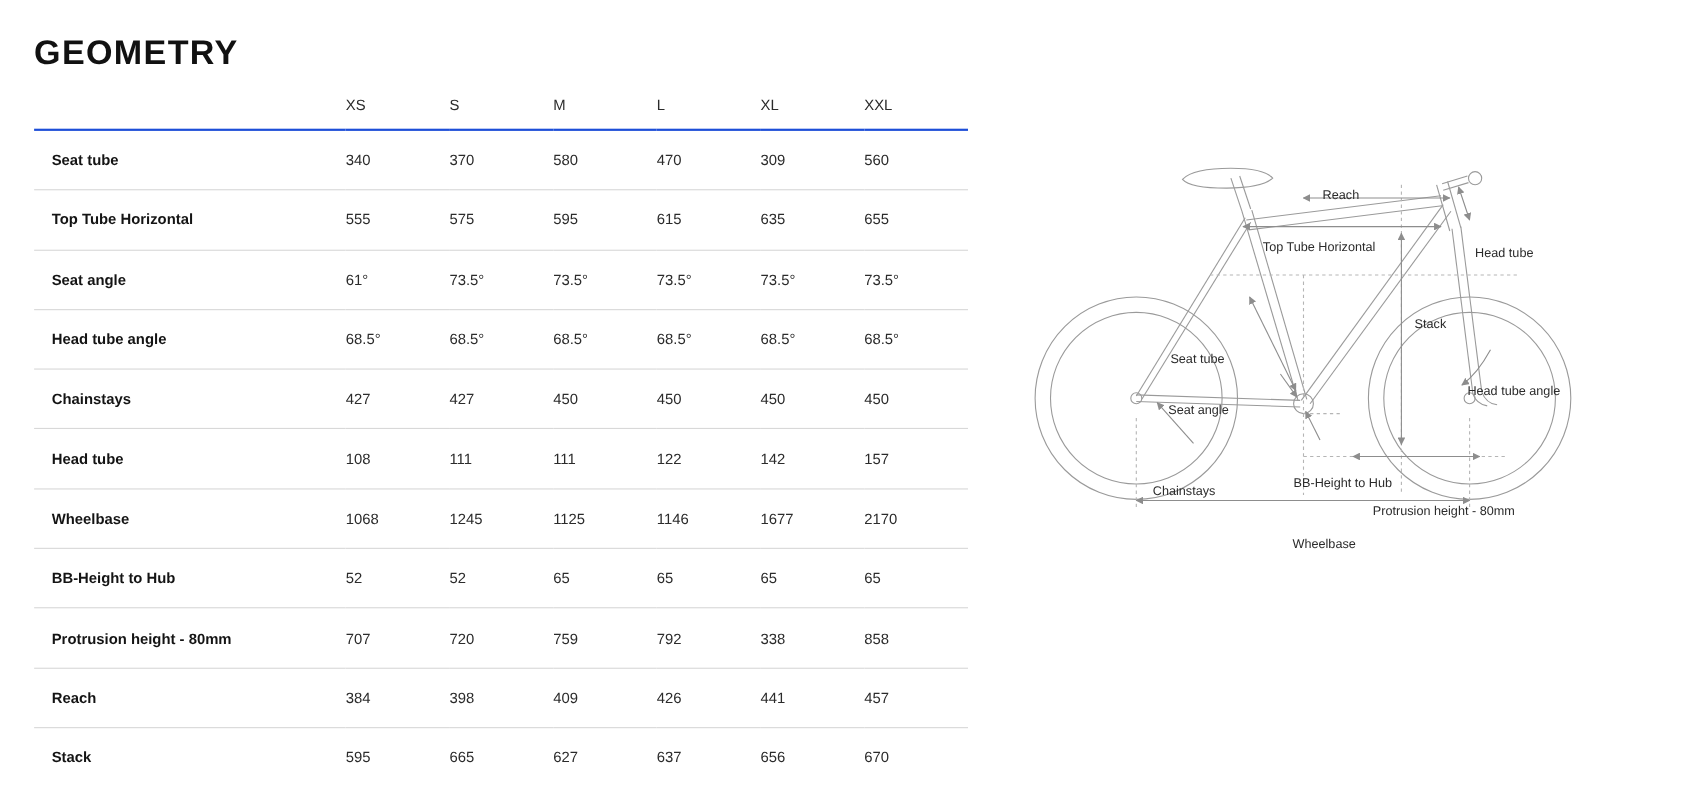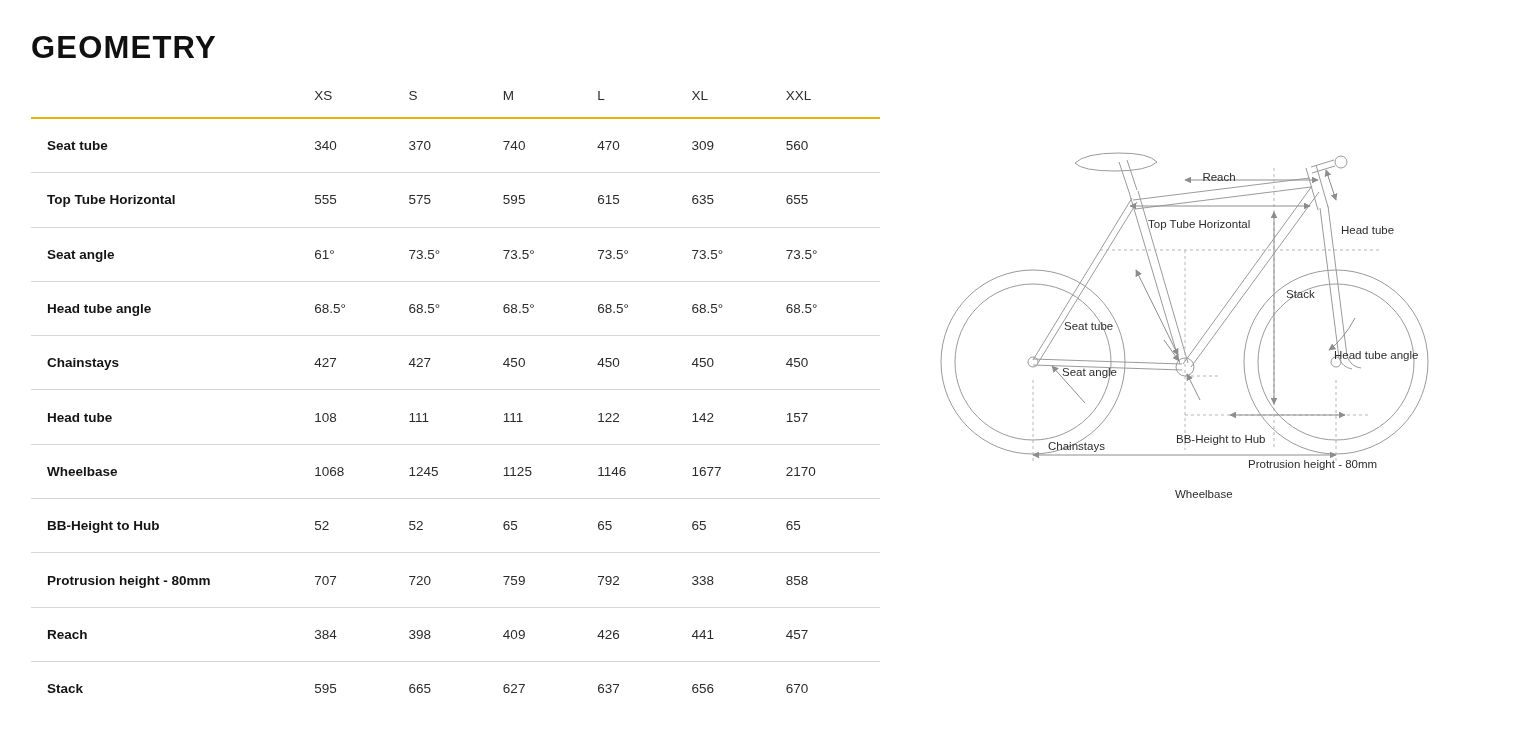--- a/index.html
+++ b/index.html
@@ -48,21 +48,21 @@
   }
   table.geo col.label { width: 275px; }
   table.geo col.size  { width: 91.5px; }
 
   table.geo thead th {
     font-size: 13.5px;
     font-weight: normal;
     color: #2b2b2b;
     text-align: left;
     padding: 0 0 14px 0;
-    border-bottom: 2px solid #eab308;
+    border-bottom: 2px solid #1d4ed8;
     vertical-align: bottom;
   }
   table.geo thead th.label-head {
     padding-left: 16px;
   }
   table.geo tbody td {
     font-size: 13.5px;
     color: #2b2b2b;
     border-bottom: 1px solid #d8d8d8;
     height: 53.3px;
@@ -120,21 +120,21 @@
           <th>L</th>
           <th>XL</th>
           <th>XXL</th>
         </tr>
       </thead>
       <tbody>
         <tr>
           <td class="row-label">Seat tube</td>
           <td>340</td>
           <td>370</td>
-          <td>740</td>
+          <td>580</td>
           <td>470</td>
           <td>309</td>
           <td>560</td>
         </tr>
         <tr>
           <td class="row-label">Top Tube Horizontal</td>
           <td>555</td>
           <td>575</td>
           <td>595</td>
           <td>615</td>

